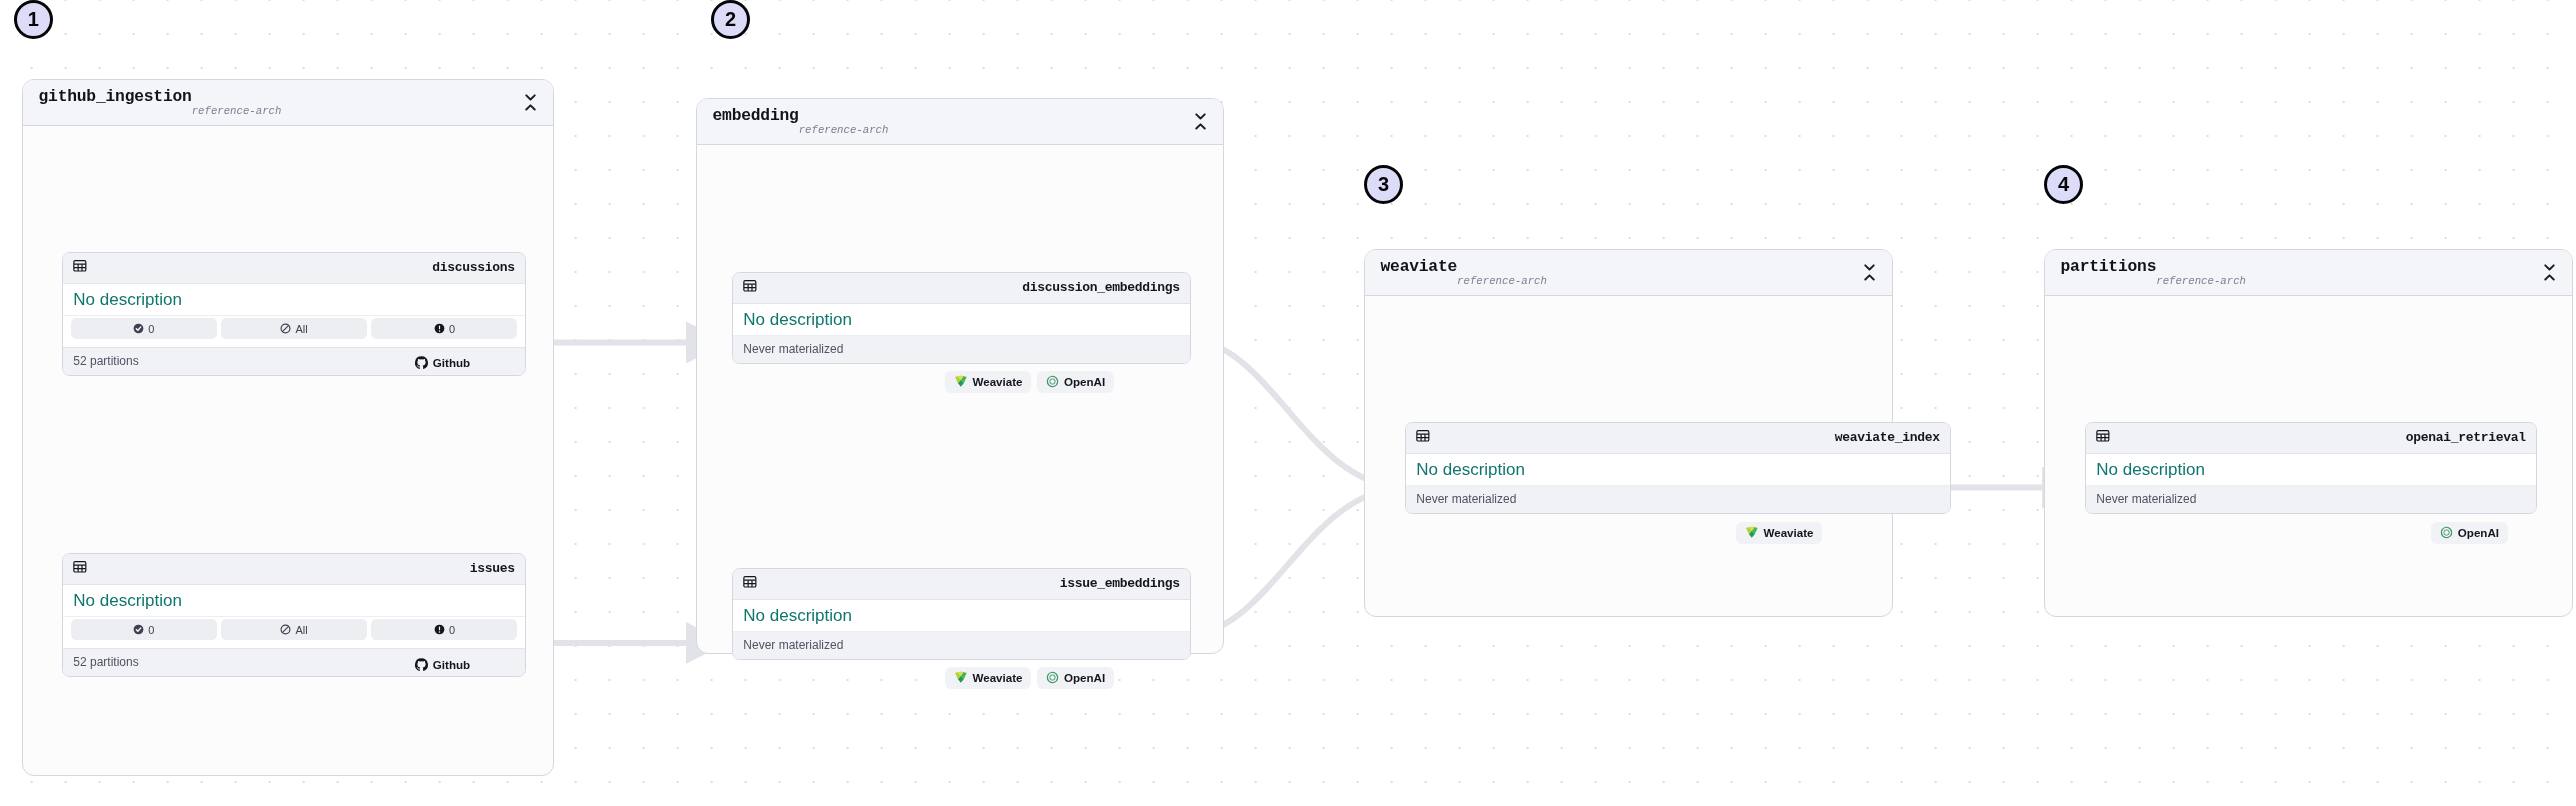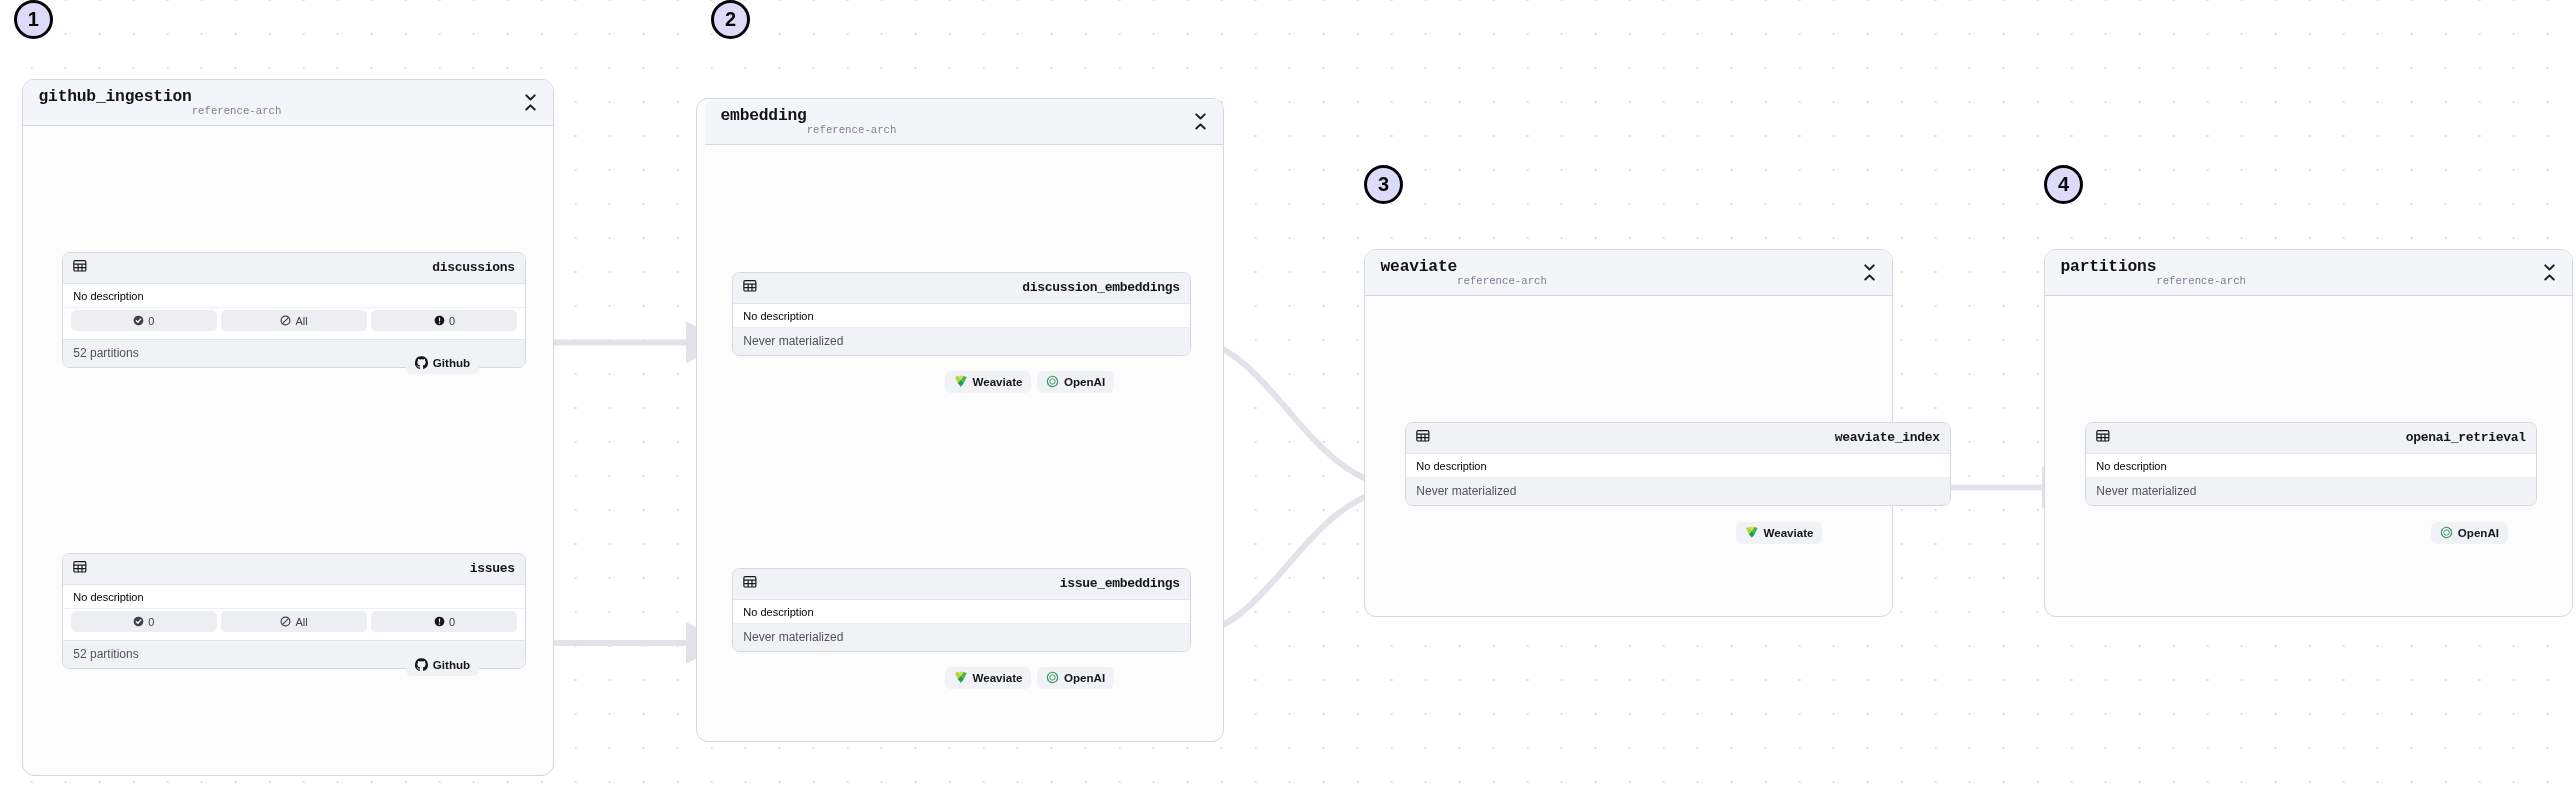--- a/index.html
+++ b/index.html
@@ -44,21 +44,21 @@
     padding: 0 13.7px 0 15.5px;
   }
   .group-titles { display: flex; justify-content: center; line-height: 1.12; }
   .group-title {
     font-family: "Liberation Mono", "DejaVu Sans Mono", monospace;
     font-size: 16.3px; font-weight: bold; color: #11131a;
     letter-spacing: -0.2px;
   }
   .group-sub {
     font-family: "Liberation Mono", "DejaVu Sans Mono", monospace;
-    font-size: 10.7px; color: #7b7f92; margin-top: 17px;
+    font-size: 10.7px; color: #7b7f92; margin-top: 17px; font-style: italic;
   }
   .collapse-toggle {
     width: 17px; height: 22px;
     display: flex; flex-direction: column;
     align-items: center; justify-content: center;
     gap: 2.6px; cursor: pointer;
   }
   .collapse-toggle svg { display: block; }
 
   
@@ -79,21 +79,21 @@
     padding: 6px 10.3px 6.9px 10.3px;
     justify-content: space-between;
   }
   .asset-name {
     font-family: "Liberation Mono", "DejaVu Sans Mono", monospace;
     font-size: 13px; font-weight: bold; color: #14161d;
     letter-spacing: -0.3px; white-space: nowrap;
   }
   .asset-desc {
     padding: 6px 10.3px 5.2px 10.3px;
-    font-size: 11px; color: #000000;
+    font-size: 17px; color: #0f766e;
     background: #ffffff;
     border-bottom: 0.9px solid #eceef2;
   }
   .asset-footer {
     padding: 6px 10.3px 6.9px 10.3px;
     font-size: 12px; color: #4e5262;
     background: #f1f2f5;
   }
   .asset-chips {
     display: flex; gap: 4.3px;
@@ -286,21 +286,21 @@
         <span>
           <svg width="13" height="13" viewBox="0 0 16 16">
               <path fill="#14161d" d="M8 0.3a8 8 0 0 0-2.53 15.6c.4.07.55-.17.55-.39v-1.4c-2.23.48-2.7-1.07-2.7-1.07-.36-.93-.9-1.18-.9-1.18-.73-.5.06-.49.06-.49.8.06 1.23.83 1.23.83.72 1.23 1.88.87 2.34.67.07-.52.28-.88.5-1.08-1.78-.2-3.64-.89-3.64-3.95 0-.87.31-1.59.82-2.15-.08-.2-.36-1.02.08-2.12 0 0 .67-.21 2.2.82a7.6 7.6 0 0 1 4 0c1.53-1.03 2.2-.82 2.2-.82.44 1.1.16 1.92.08 2.12.51.56.82 1.28.82 2.15 0 3.07-1.87 3.75-3.65 3.95.29.25.54.73.54 1.48v2.2c0 .22.15.47.55.39A8 8 0 0 0 8 .3z"></path>
             </svg>
         </span>
         <span>Github</span>
       </div>
     </div>
   </div>
 
-  <div class="group" style="left:696px; top:98px; width:528px; height:644px;padding-left:8px;">
+  <div class="group" style="left:696px; top:98px; width:528px; height:556px;">
     <div class="group-header">
       <div class="group-titles">
         <div class="group-title">embedding</div>
         <div class="group-sub">reference-arch</div>
       </div>
       <div class="collapse-toggle">
         <svg width="11" height="6.9" viewBox="0 0 13 8">
             <path d="M1.5 1.5 L6.5 6.5 L11.5 1.5" stroke="#1b1d27" stroke-width="2.3" fill="none" stroke-linecap="round" stroke-linejoin="round"></path>
           </svg>
         <svg width="11" height="6.9" viewBox="0 0 13 8">

